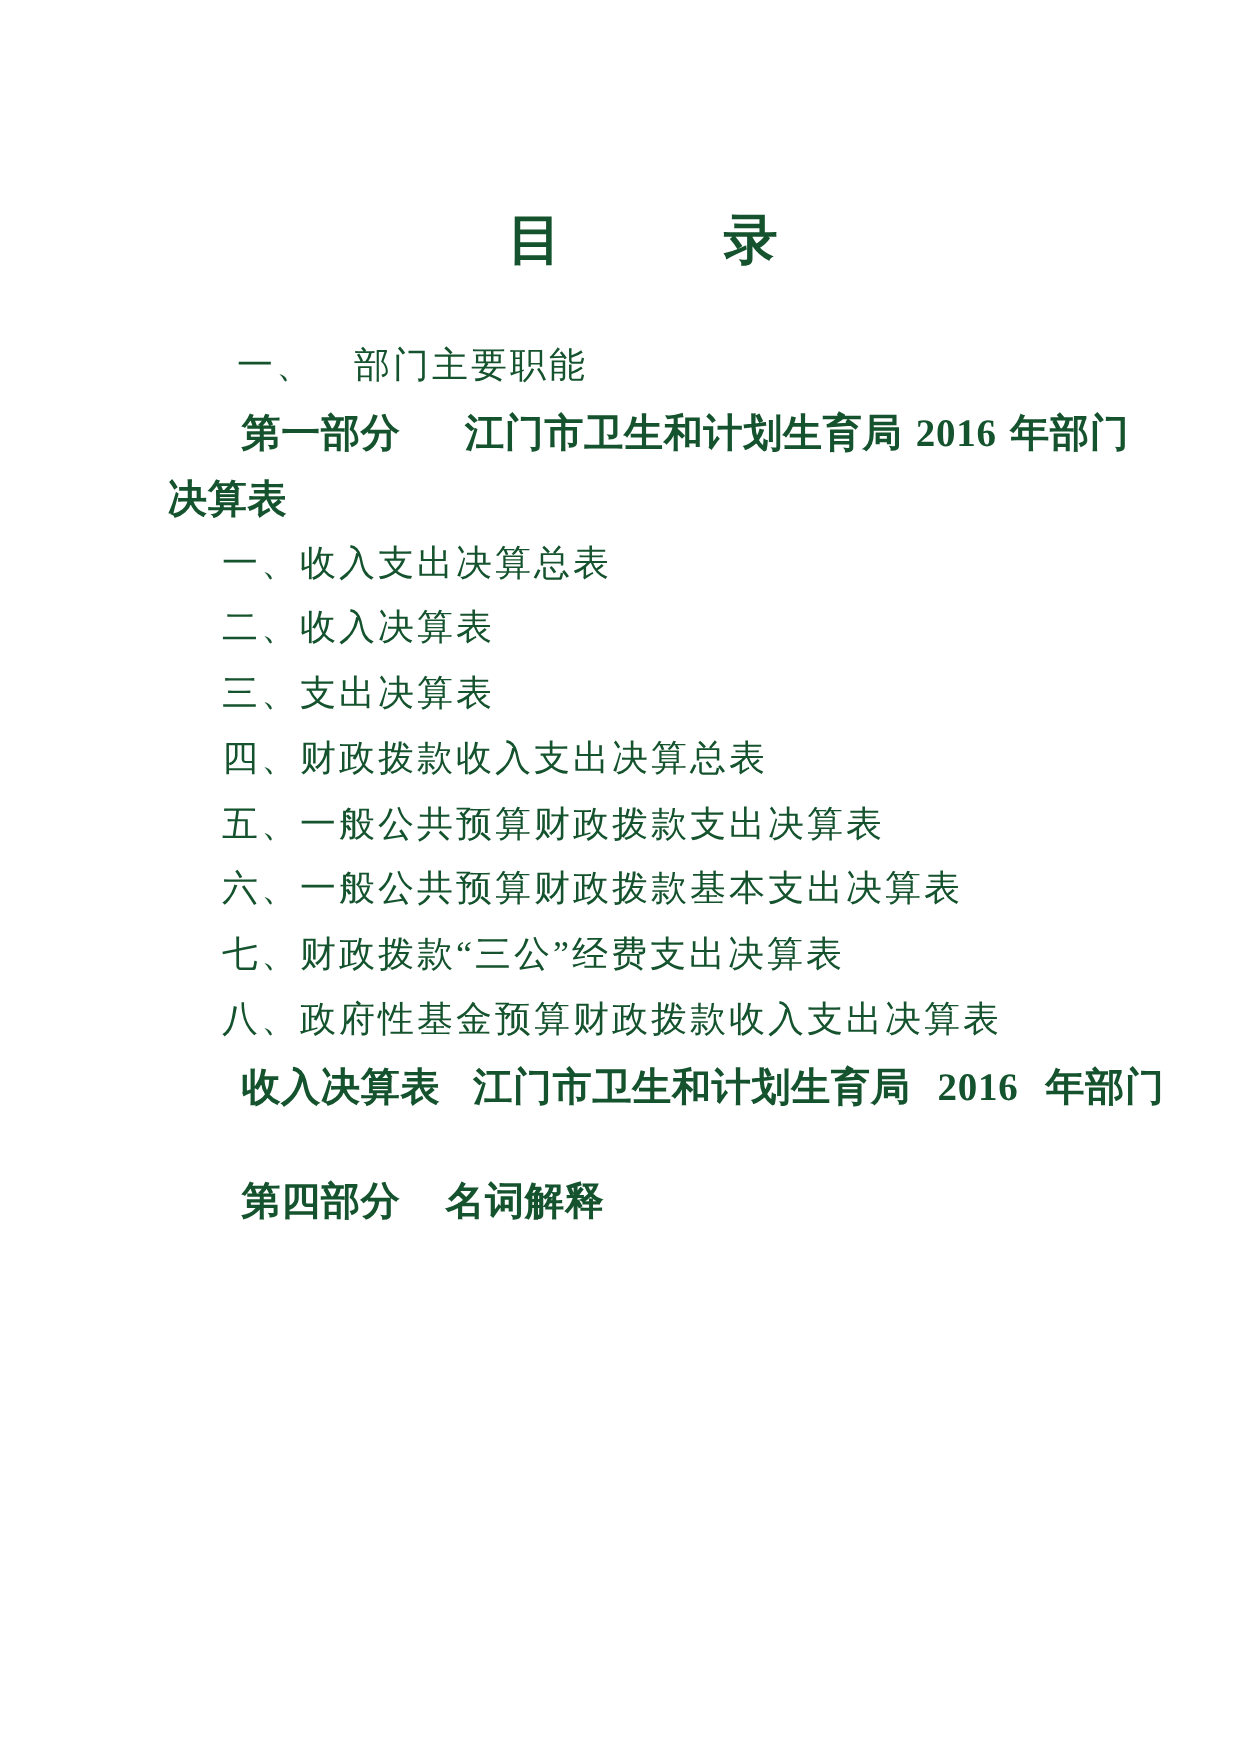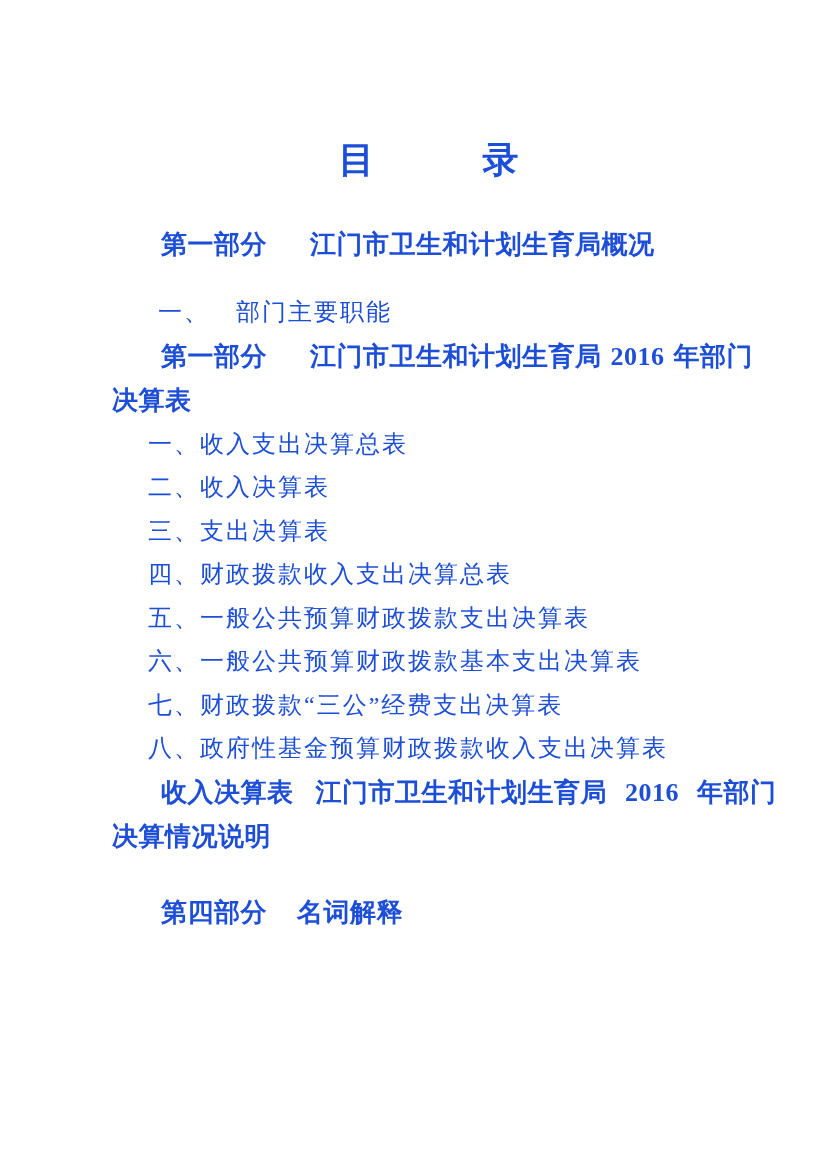--- a/index.html
+++ b/index.html
@@ -6,21 +6,21 @@
     margin: 0;
     padding: 0;
     background: #ffffff;
   }
   .page {
     position: relative;
     width: 827px;
     height: 1169px;
     background: #ffffff;
     overflow: hidden;
-    color: #1d4ed8;
+    color: #14532d;
     font-family: "Liberation Serif", "DejaVu Serif", serif;
   }
   .content {
     box-sizing: border-box;
     padding: 134px 110px 0 112px;
   }
   .doc-title {
     margin: 0 0 37px 0;
     font-size: 36px;
     line-height: 52px;
@@ -61,33 +61,32 @@
   .mt-part4 { margin-top: 32px; }
 </style>
 </head>
 <body>
 
 <div class="page">
   <div class="content">
 
     <h1 class="doc-title">目　　　录</h1>
 
-    <p class="part-heading"><span>第一部分</span><span class="hgap gap-lg"></span><span>江门市卫生和计划生育局概况</span></p>
 
     <p class="toc-item indent-a mt-items">一、　部门主要职能</p>
 
     <p class="part-heading"><span>第一部分</span><span class="hgap gap-lg"></span><span class="ws-norm">江门市卫生和计划生育局 2016 年部门</span><br><span>决算表</span></p>
 
     <p class="toc-item indent-b">一、收入支出决算总表</p>
     <p class="toc-item indent-b">二、收入决算表</p>
     <p class="toc-item indent-b">三、支出决算表</p>
     <p class="toc-item indent-b">四、财政拨款收入支出决算总表</p>
     <p class="toc-item indent-b">五、一般公共预算财政拨款支出决算表</p>
     <p class="toc-item indent-b">六、一般公共预算财政拨款基本支出决算表</p>
     <p class="toc-item indent-b">七、财政拨款“三公”经费支出决算表</p>
     <p class="toc-item indent-b">八、政府性基金预算财政拨款收入支出决算表</p>
 
-    <p class="part-heading"><span>收入决算表</span><span class="hgap gap-sm"></span><span class="ws-wide">江门市卫生和计划生育局 2016 年部门</span><br><span>决算情况说明</span></p>
+    <p class="part-heading"><span>收入决算表</span><span class="hgap gap-sm"></span><span class="ws-wide">江门市卫生和计划生育局 2016 年部门</span><br></p>
 
     <p class="part-heading mt-part4"><span>第四部分</span><span class="hgap gap-md"></span><span>名词解释</span></p>
 
   </div>
 </div>
 
 </body></html>

